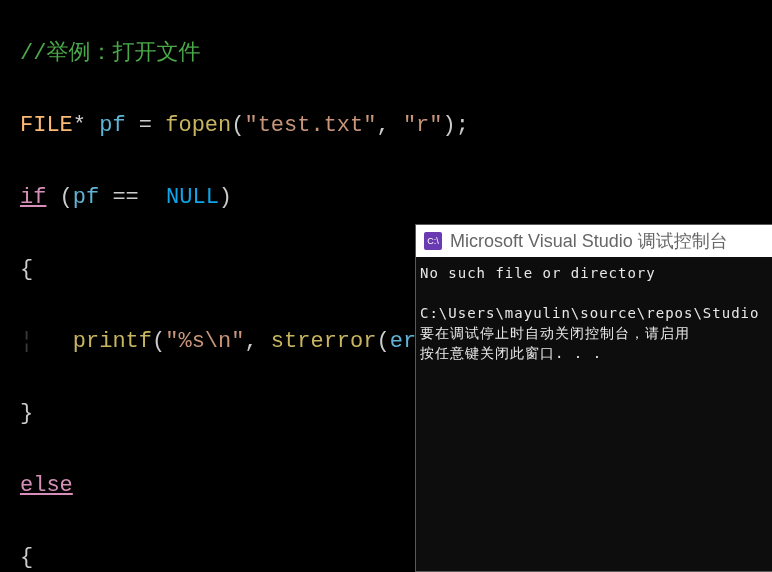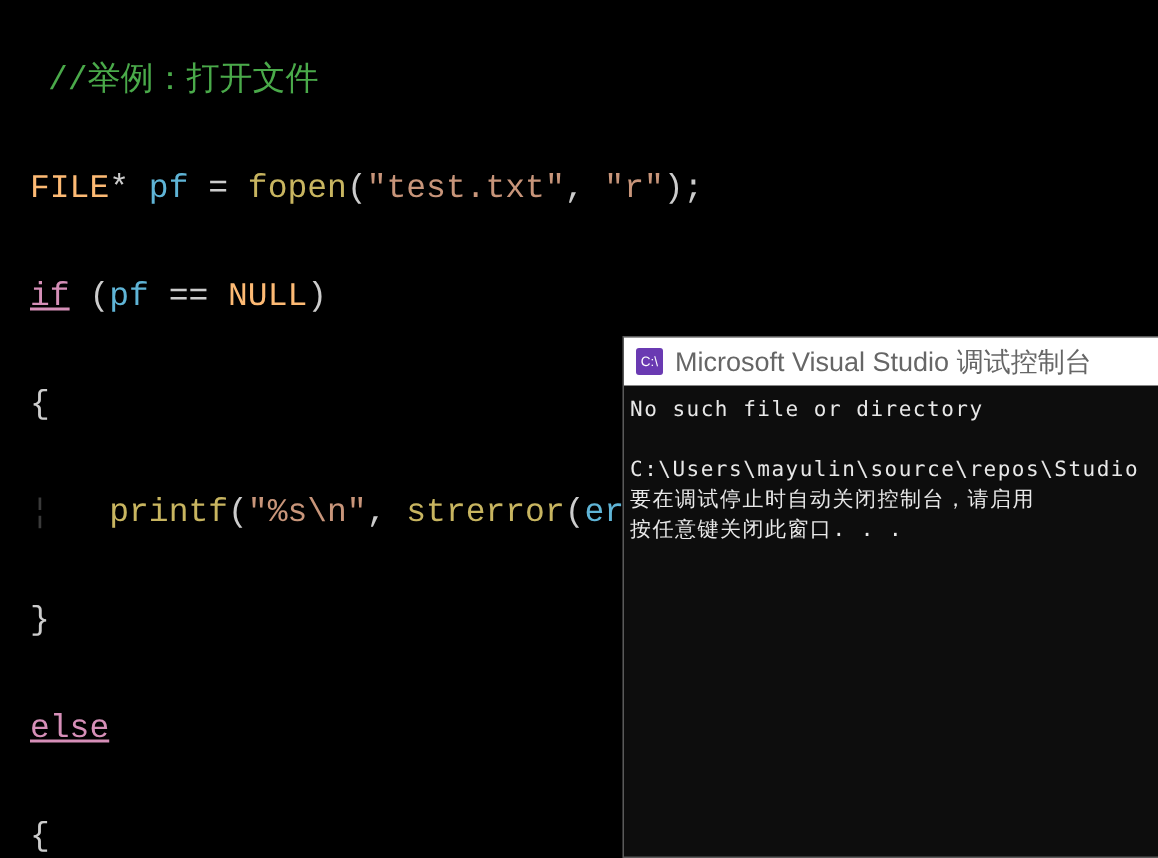--- a/index.html
+++ b/index.html
@@ -12,29 +12,29 @@
       overflow: hidden;
       position: relative;
     }
     .code-area {
       padding: 0 20px;
       line-height: 36px;
       white-space: pre;
       position: relative;
     }
     .line { white-space: pre; }
-    .comment { color: #4aaa4a; margin-left: 12px; }
+    .comment { color: #4aaa4a; }
     .type { color: #fdba74; }
     .operator { color: #cccccc; }
     .identifier { color: #5fb4d6; }
     .keyword-pink { color: #d68fb8; text-decoration: underline; }
     .function { color: #c8b560; }
     .paren { color: #cccccc; }
     .string { color: #c8957a; }
-    .macro { color: #fdba74; }
+    .macro { color: #0ea5e9; margin-left: 14px; }
     .plain { color: #cccccc; }
     .brace { color: #cccccc; }
     .indent-guide {
       color: #3a3a3a;
     }
     .console-window {
       position: absolute;
       top: 224px;
       left: 415px;
       width: 360px;

